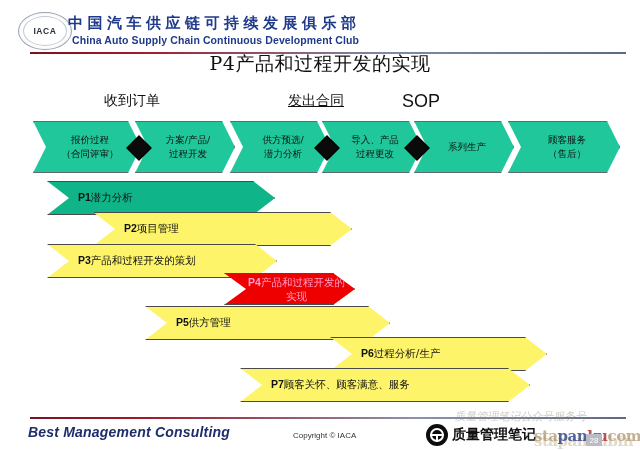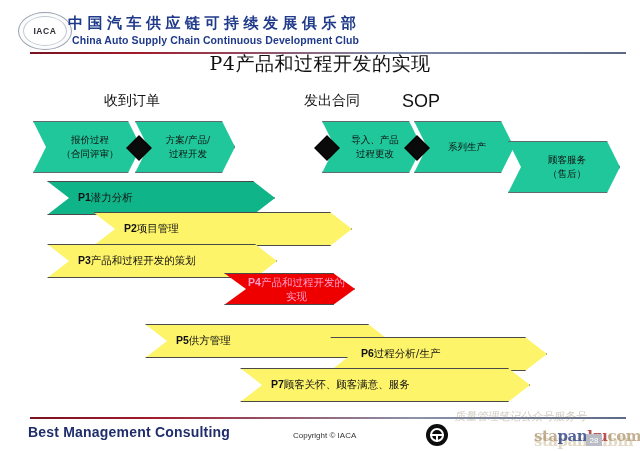--- a/index.html
+++ b/index.html
@@ -114,21 +114,21 @@
   .bar.red .btxt b{color:#ff9ecb;}
 
   
   .ftr-rule{
     position:absolute;left:30px;top:417px;width:596px;height:2px;
     background:linear-gradient(to right,#7a1220 0%,#a11b2b 20%,#8b93ab 65%,#5d6a86 100%);
   }
   .ftr-left{
     position:absolute;left:28px;top:424px;
     font-family:"Liberation Sans",sans-serif;
-    font-size:14px;color:#1f2d6b;font-weight:bold;
+    font-size:14px;font-style:italic;color:#1f2d6b;font-weight:bold;
     letter-spacing:.2px;
   }
   .ftr-copy{
     position:absolute;left:293px;top:431px;
     font-family:"Liberation Sans",sans-serif;
     font-size:8px;color:#333;
   }
   .wm-wheel{
     position:absolute;left:426px;top:424px;width:22px;height:22px;
     border-radius:50%;background:#0d0d0d;
@@ -188,38 +188,41 @@
     </div>
     <div class="hdr-cn">中国汽车供应链可持续发展俱乐部</div>
     <div class="hdr-en">China Auto Supply Chain Continuous Development Club</div>
     <div class="hdr-rule"></div>
   </div>
 
   <div class="slide-title">P4产品和过程开发的实现</div>
 
   <div id="milestone-layer">
       <div class="caption" style="left: 104px; top: 92px;">收到订单</div>
-      <div class="caption" style="left: 304px; top: 92px;">发出合同</div>
+      <div class="caption" style="left: 288px; top: 92px; text-decoration: underline;">发出合同</div>
       <div class="caption sop" style="left: 402px; top: 91px;">SOP</div>
     </div>
 
   <div class="chev-row" id="chev-layer">
       <div class="chev" style="left: 135px; width: 100px; background: rgb(31, 199, 154);">
         <div class="lbl">方案/产品/<br>过程开发</div>
       </div>
       <div class="chev" style="left: 33px; width: 108px; background: rgb(31, 199, 154);">
         <div class="lbl">报价过程<br>（合同评审）</div>
       </div>
+      <div class="chev" style="left: 230px; width: 100px; background: rgb(31, 199, 154);">
+        <div class="lbl">供方预选/<br>潜力分析</div>
+      </div>
       <div class="chev" style="left: 414px; width: 100px; background: rgb(31, 199, 154);">
         <div class="lbl">系列生产</div>
       </div>
       <div class="chev" style="left: 322px; width: 100px; background: rgb(31, 199, 154);">
         <div class="lbl">导入、产品<br>过程更改</div>
       </div>
-      <div class="chev" style="left: 508px; width: 112px; background: rgb(31, 199, 154); margin-top: 20px;">
+      <div class="chev" style="left: 508px; width: 112px; background: rgb(31, 199, 154);">
         <div class="lbl">顾客服务<br>（售后）</div>
       </div>
     </div>
   <div id="diamond-layer">
       <div class="diamond" style="left: 130px; top: 139px;"></div>
       <div class="diamond" style="left: 318px; top: 139px;"></div>
       <div class="diamond" style="left: 408px; top: 139px;"></div>
     </div>
 
   <div id="bar-layer">
@@ -228,36 +231,37 @@
       </div>
       <div class="bar yellow" style="left: 93px; width: 259px; top: 212px;">
         <div class="btxt"><b>P2</b>项目管理</div>
       </div>
       <div class="bar yellow" style="left: 47px; width: 230px; top: 244px;">
         <div class="btxt"><b>P3</b>产品和过程开发的策划</div>
       </div>
       <div class="bar red" style="left: 224px; width: 131px; top: 273px;">
         <div class="btxt"><b>P4</b>产品和过程开发的实现</div>
       </div>
-      <div class="bar yellow" style="left: 145px; width: 245px; top: 306px; margin-top: 18px;">
+      <div class="bar yellow" style="left: 145px; width: 245px; top: 306px;">
         <div class="btxt"><b>P5</b>供方管理</div>
       </div>
       <div class="bar yellow" style="left: 330px; width: 217px; top: 337px;">
         <div class="btxt"><b>P6</b>过程分析/生产</div>
       </div>
       <div class="bar yellow" style="left: 240px; width: 290px; top: 368px;">
         <div class="btxt"><b>P7</b>顾客关怀、顾客满意、服务</div>
       </div>
     </div>
 
   <div class="ftr-rule"></div>
   <div class="ftr-left">Best Management Consulting</div>
   <div class="ftr-copy">Copyright © IACA</div>
 
   <div class="wm-faint">质量管理笔记公众号服务号</div>
   <div class="wm-wheel">
       <span class="spoke"></span>
     </div>
+  <div class="wm-cn">质量管理笔记</div>
   <div class="wm-shadow">stapankubin</div>
   <div class="wm-site"><span>sta</span><span class="blk">pan</span><span class="red">ku</span><span>com</span></div>
   <div class="pagenum">28</div>
 
 </div>
 
 </body></html>

